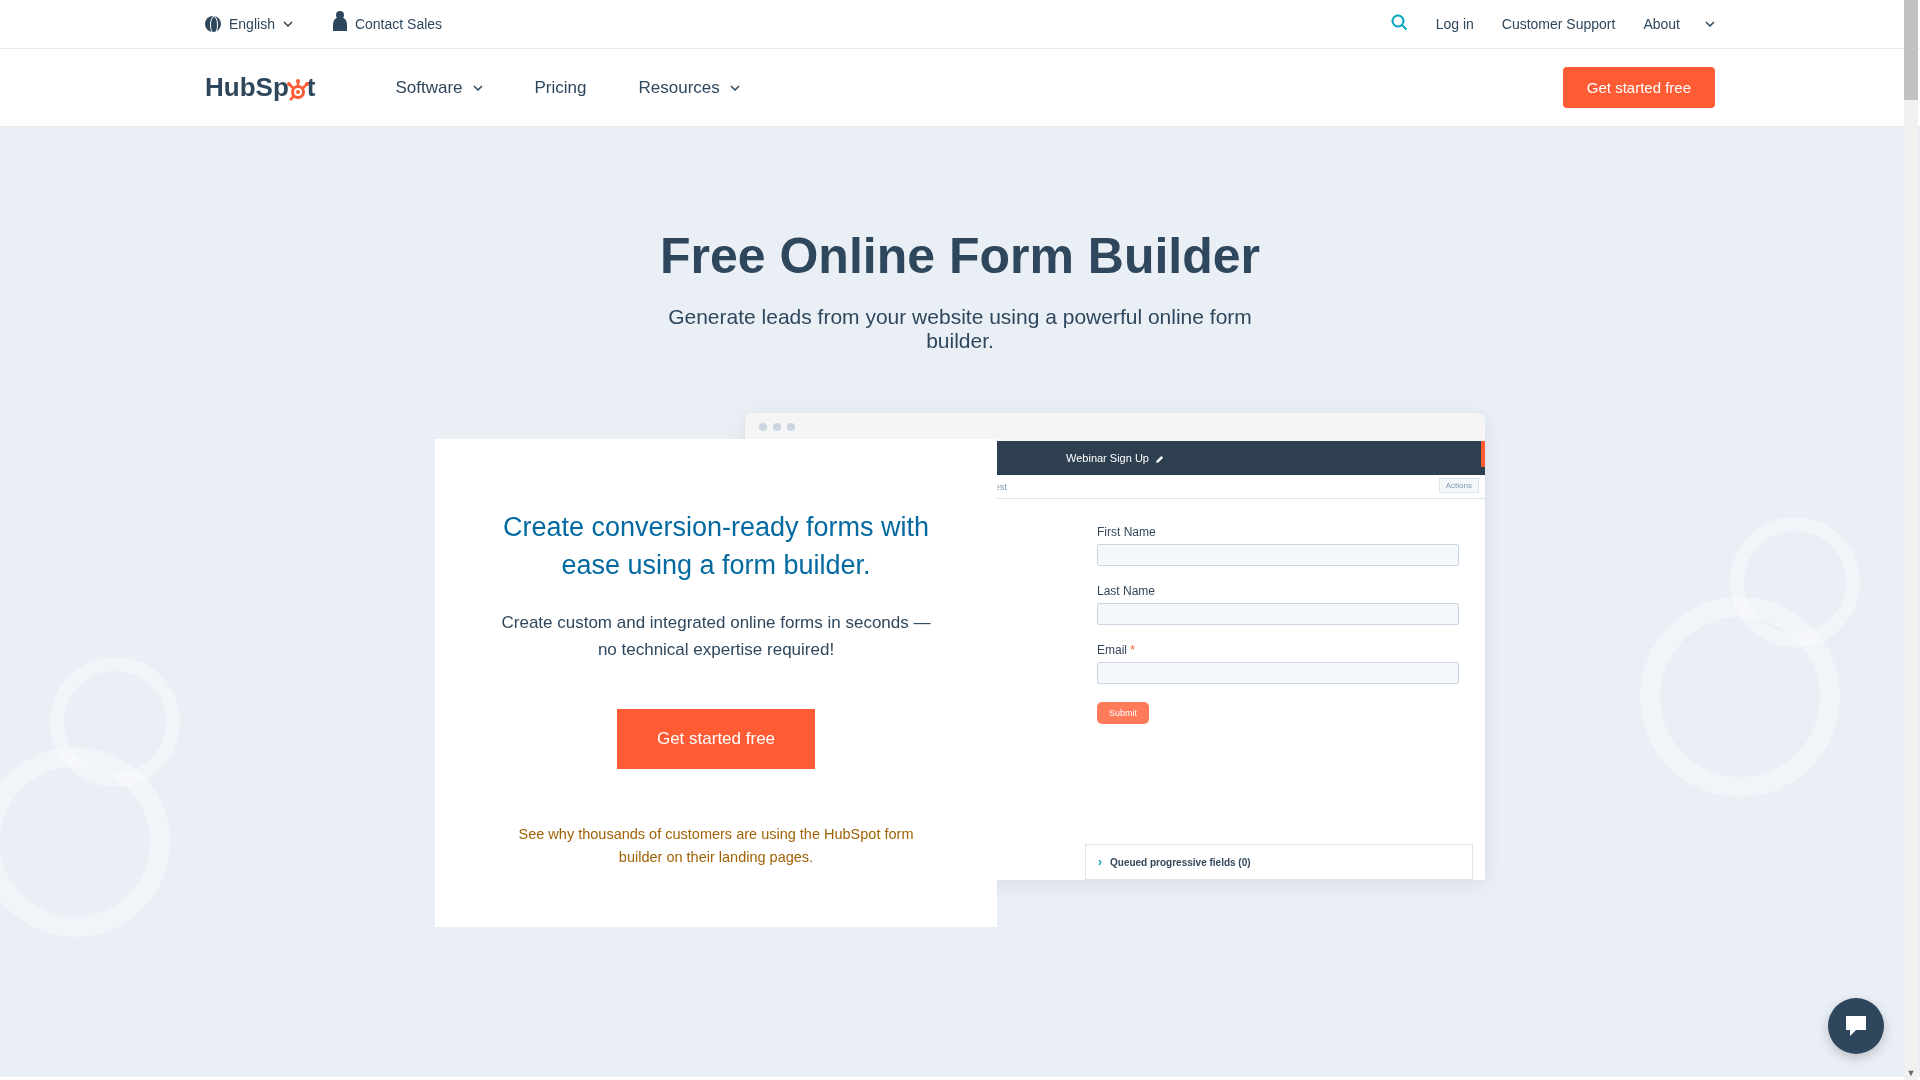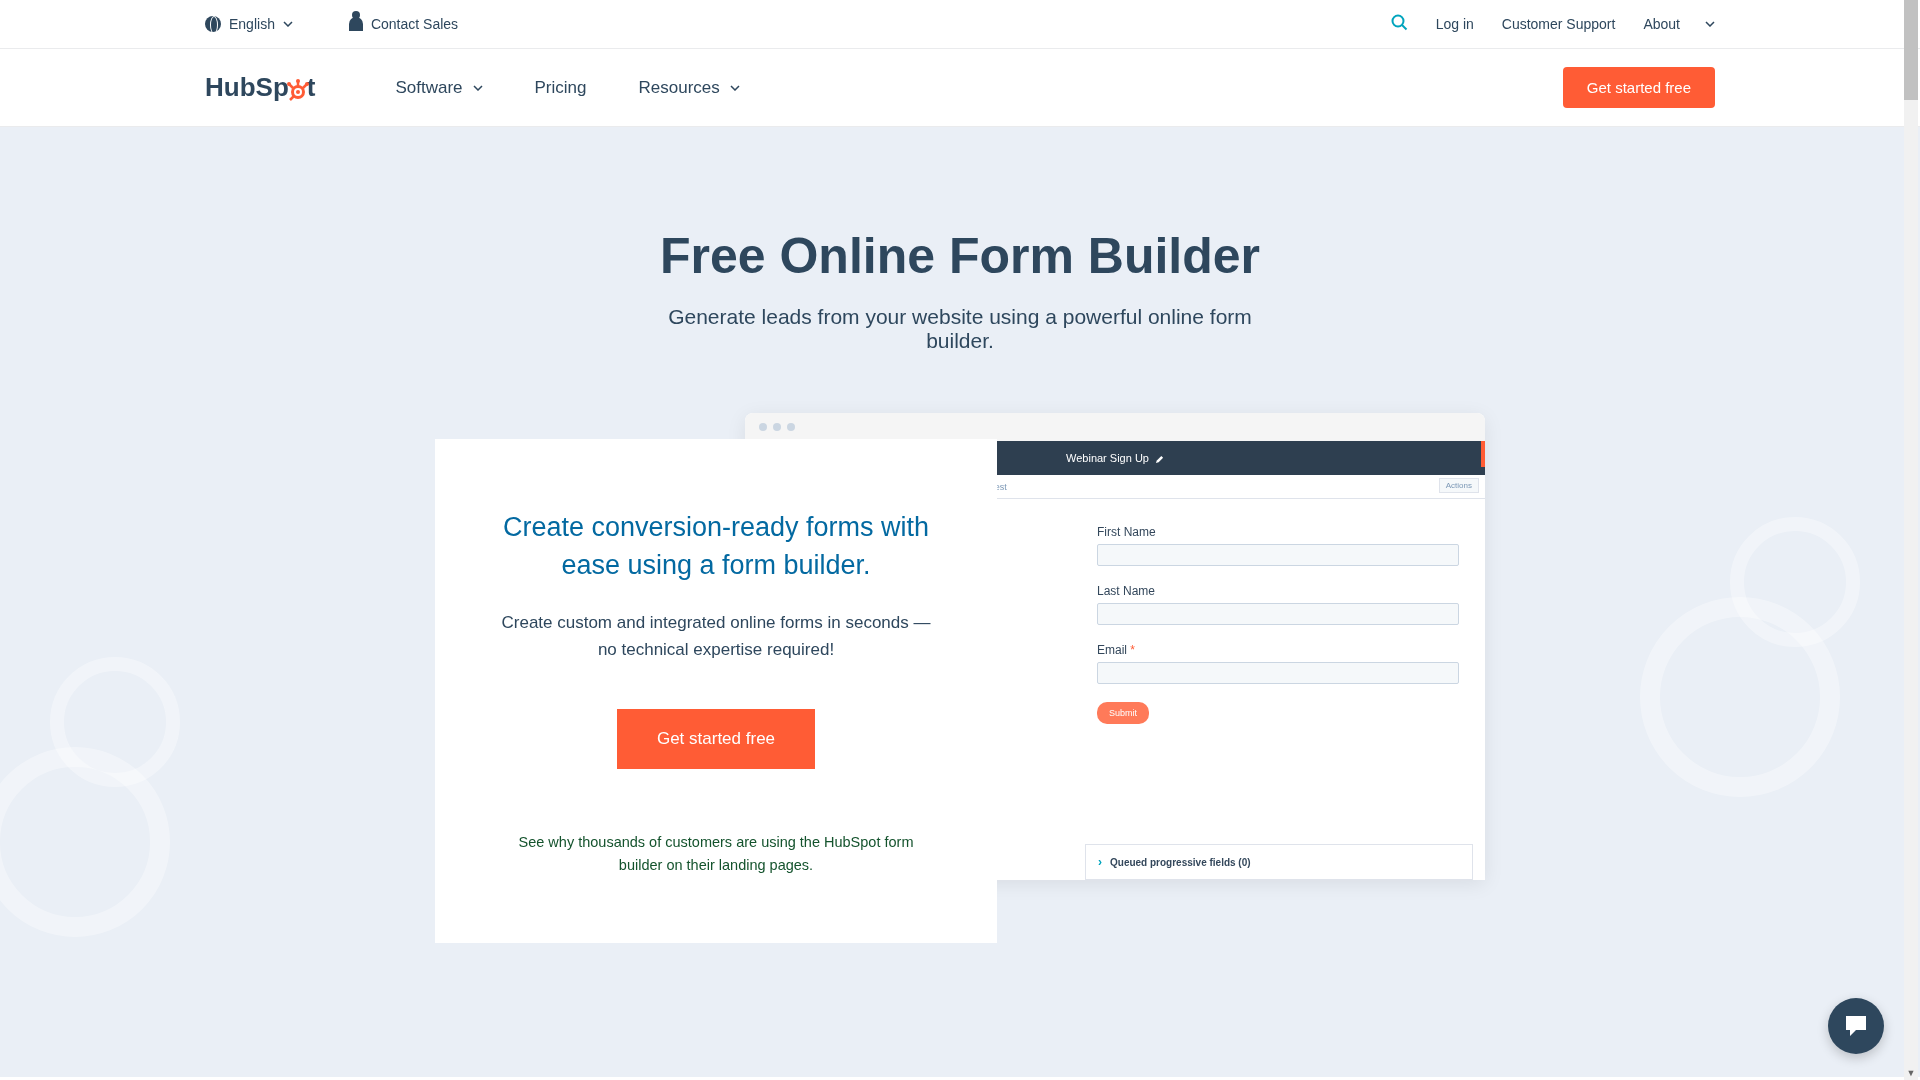--- a/index.html
+++ b/index.html
@@ -1,18 +1,18 @@
 <!DOCTYPE html>
 <html><head>
 <meta charset="utf-8">
 <style>
 *{margin:0;padding:0;box-sizing:border-box}
 body{font-family:-apple-system,BlinkMacSystemFont,"Segoe UI",Helvetica,Arial,sans-serif;background:#fff;color:#2e475d;overflow-x:hidden}
 .top-bar{display:flex;justify-content:space-between;align-items:center;padding:14px 205px;border-bottom:1px solid #eaebed;font-size:14px}
-.top-left{display:flex;align-items:flex-end;gap:56px}
+.top-left{display:flex;align-items:flex-end;gap:40px}
 .top-right{display:flex;align-items:center;gap:28px}
 .lang-sel{display:flex;align-items:center;gap:8px;cursor:pointer;color:#2e475d;font-weight:500}
 .globe-icon{width:16px;height:16px;border-radius:50%;background:#2e475d;position:relative}
 .globe-icon::after{content:"";position:absolute;top:0;left:5px;width:6px;height:16px;border-radius:50%;border:1px solid #fff}
 .chevron-down{width:10px;height:10px;display:inline-flex;align-items:center;justify-content:center}
 .chevron-down svg{width:10px;height:6px}
 .contact-sales{display:flex;align-items:center;gap:8px;cursor:pointer;color:#2e475d;font-weight:500}
 .person-icon{width:14px;height:14px;background:#2e475d;border-radius:50% 50% 0 0;position:relative}
 .person-icon::before{content:"";position:absolute;top:-6px;left:3px;width:8px;height:8px;border-radius:50%;background:#2e475d}
 .search-icon{cursor:pointer}
@@ -37,28 +37,28 @@
 .edit-icon{width:9px;height:9px}
 .app-tabs{display:flex;padding:0 345px 0 0;height:24px;border-bottom:1px solid #dfe3eb;position:relative;justify-content:center;gap:30px}
 .app-tab{font-size:9px;color:#7c98b6;display:flex;align-items:center;cursor:pointer}
 .app-tab.active{color:#33475b;border-bottom:2px solid #ff5c35}
 .actions-btn{position:absolute;right:6px;top:3px;font-size:8px;color:#7c98b6;border:1px solid #dfe3eb;padding:2px 6px;border-radius:0;background:#f5f8fa}
 .form-preview{padding:26px 26px 30px 352px}
 .form-field{margin-bottom:18px}
 .form-label{font-size:12px;color:#33475b;margin-bottom:5px;display:block}
 .form-label .req{color:#ff5c35}
 .form-input{width:100%;height:22px;background:#f5f8fa;border:1px solid #cbd6e2;border-radius:2px}
-.submit-btn{background:#ff7a59;color:#fff;font-size:9px;padding:6px 12px;border:none;border-radius:10px;cursor:pointer}
+.submit-btn{background:#ff7a59;color:#fff;font-size:9px;padding:6px 12px;border:none;border-radius:5px;cursor:pointer}
 .queued-bar{margin:90px 12px 0 340px;background:#fff;border:1px solid #dfe3eb;padding:10px 12px;display:flex;align-items:center;gap:8px;font-size:10px;color:#33475b;font-weight:600}
 .chev-right{color:#00a4bd;font-weight:bold;font-size:12px}
 .feature-card{position:absolute;top:26px;left:0;width:562px;background:#fff;padding:70px 60px 50px;text-align:center;z-index:2}
 .feature-title{font-size:27px;font-weight:500;color:#0369a1;line-height:1.4;margin-bottom:24px}
 .feature-desc{font-size:17px;color:#2e475d;font-weight:300;line-height:1.6;margin-bottom:46px}
 .feature-cta{background:#ff5c35;color:#fff;border:none;padding:20px 40px;font-size:17px;font-weight:500;cursor:pointer;margin-bottom:46px}
-.feature-note{font-size:14.5px;color:#14532d;font-weight:300;line-height:1.6;max-width:440px;margin:16px auto}
+.feature-note{font-size:14.5px;color:#a16207;font-weight:300;line-height:1.6;max-width:440px;margin:8px auto}
 .chat-bubble{position:fixed;bottom:26px;right:36px;width:56px;height:56px;border-radius:50%;background:#2e475d;display:flex;align-items:center;justify-content:center;cursor:pointer;box-shadow:0 4px 12px rgba(0,0,0,0.2)}
 .deco-circle{position:absolute;border-radius:50%;border:20px solid rgba(255,255,255,0.35)}
 .dc1{width:190px;height:190px;left:-20px;top:620px}
 .dc2{width:130px;height:130px;left:50px;top:530px;border-width:14px}
 .dc3{width:200px;height:200px;right:80px;top:470px}
 .dc4{width:130px;height:130px;right:60px;top:390px;border-width:14px}
 .scrollbar{position:fixed;right:2px;top:0;width:14px;height:100%;background:#f1f1f1}
 .scroll-thumb{position:absolute;top:0;width:100%;height:100px;background:#c1c1c1}
 .scroll-arrow{position:absolute;width:14px;height:14px;display:flex;align-items:center;justify-content:center;font-size:9px;color:#666}
 .scroll-up{top:0}.scroll-dn{bottom:0}

